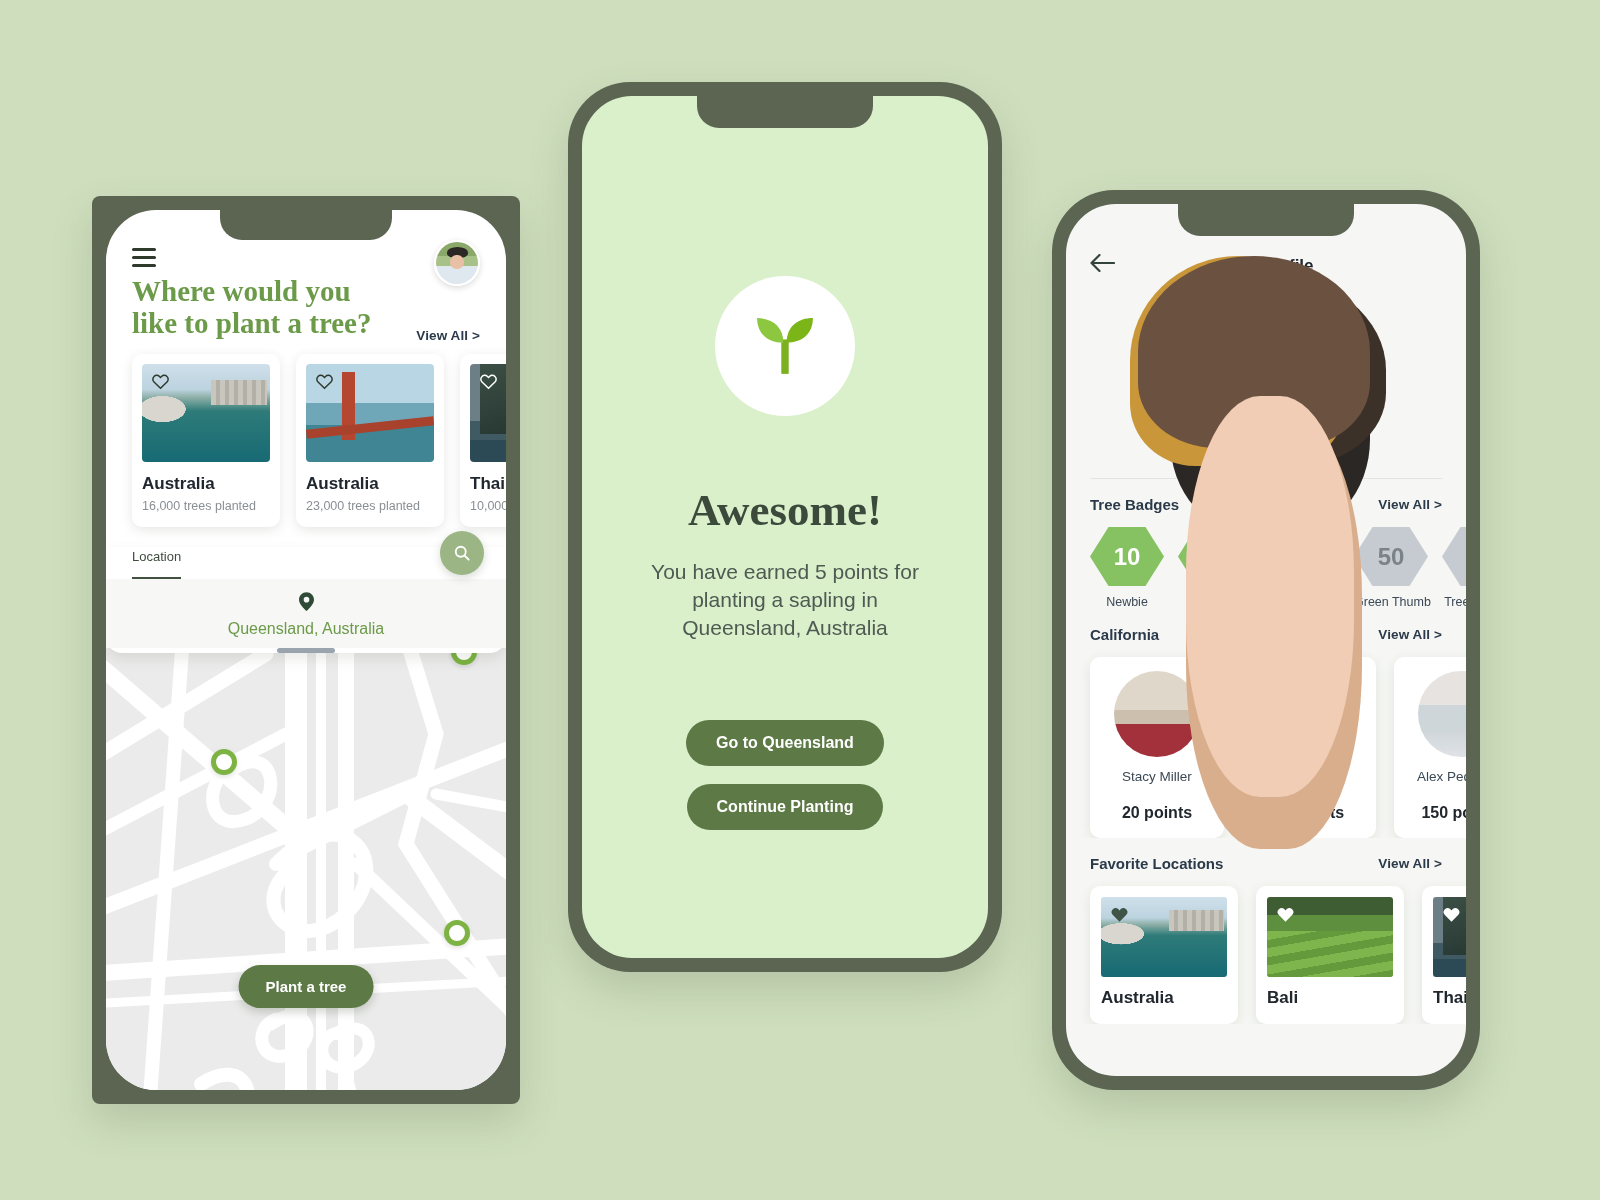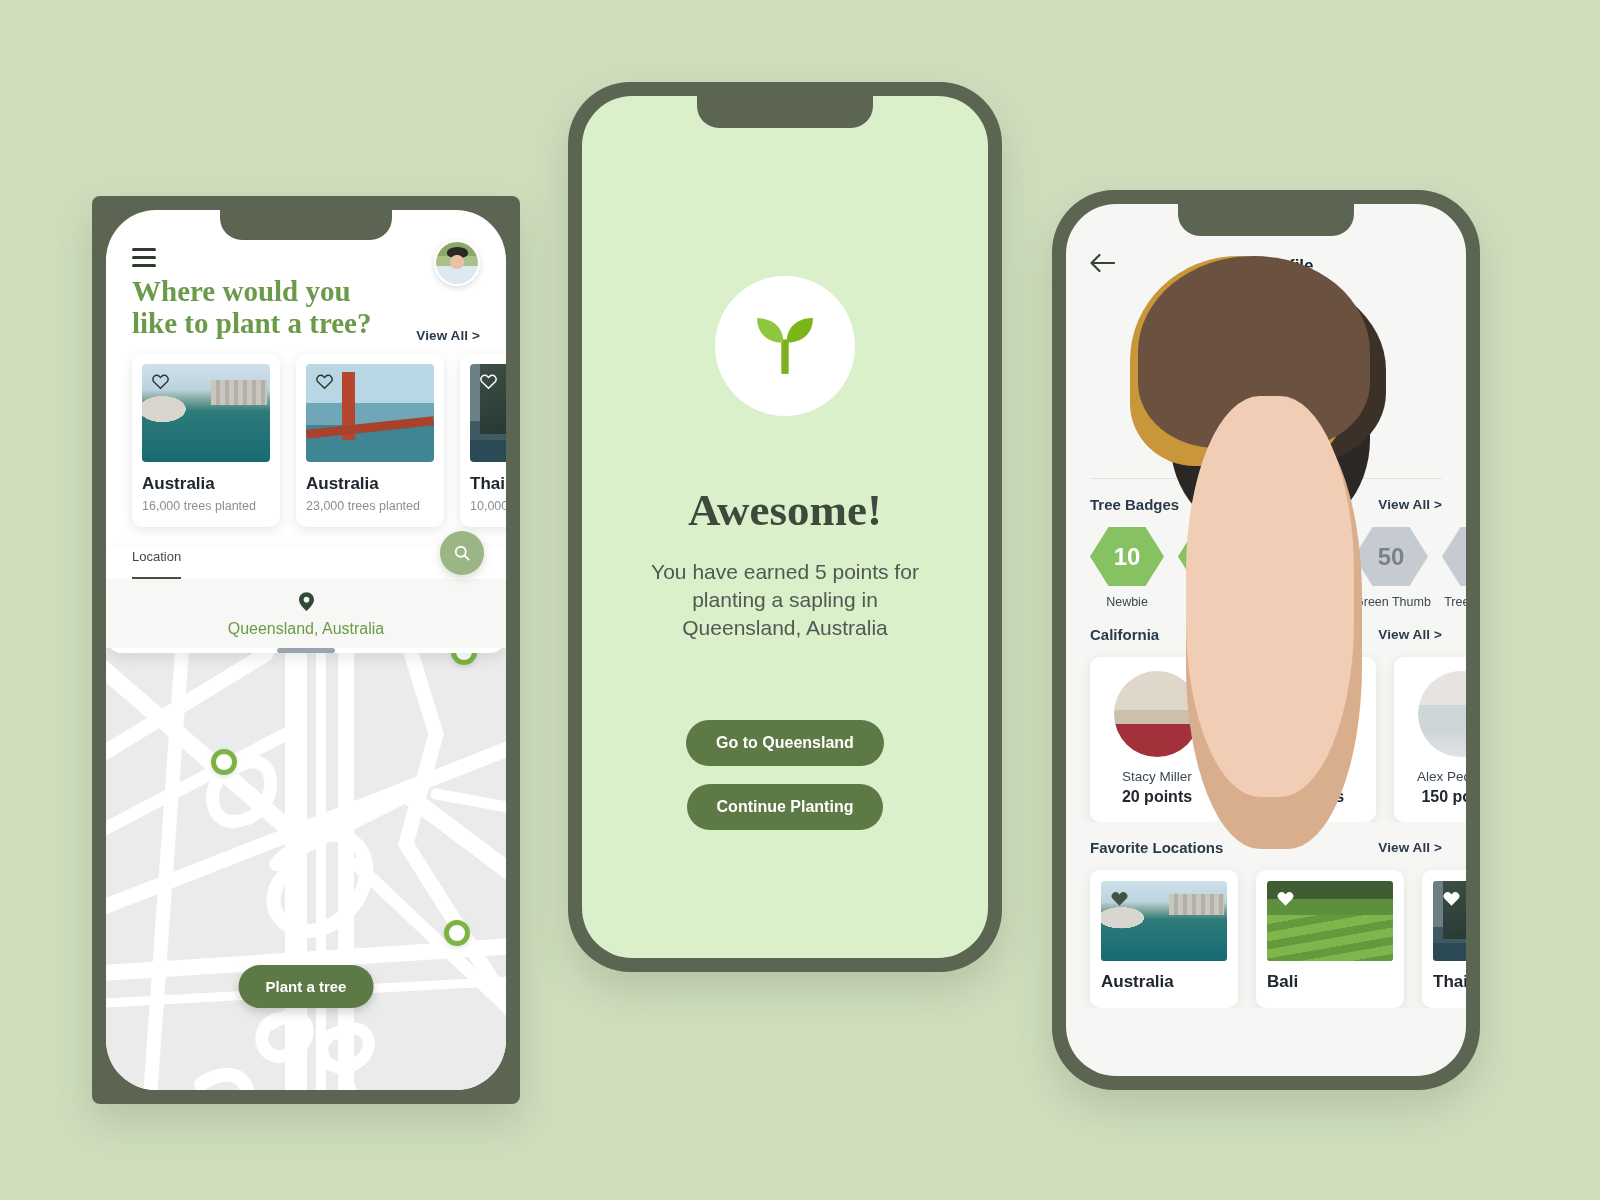--- a/index.html
+++ b/index.html
@@ -222,21 +222,21 @@
 
   .lb-row { display: flex; gap: 18px; padding: 14px 0 0 24px; overflow: hidden; }
   .lb-card {
     flex: 0 0 auto; width: 134px;
     background: #fff; border-radius: 10px;
     box-shadow: 0 3px 12px rgba(40,60,30,.10);
     padding: 14px 10px 16px 10px; text-align: center;
   }
   .lb-av { width: 86px; height: 86px; border-radius: 50%; margin: 0 auto; overflow: hidden; }
   .lb-name { font-size: 13.5px; color: #3b4855; margin-top: 12px; white-space: nowrap; }
-  .lb-pts  { font-size: 16px; font-weight: bold; color: #20272e; margin-top: 4px; white-space: nowrap; }
+  .lb-pts  { font-size: 16px; font-weight: bold; color: #20272e; margin-top: 20px; white-space: nowrap; }
 
   .fav-row { display: flex; gap: 18px; padding: 14px 0 0 24px; overflow: hidden; }
   .fav-card {
     flex: 0 0 auto; width: 148px;
     background: #fff; border-radius: 10px;
     box-shadow: 0 3px 12px rgba(40,60,30,.10);
     padding: 11px 11px 16px 11px;
   }
   .fav-thumb { position: relative; width: 100%; height: 80px; border-radius: 3px; overflow: hidden; }
   .fav-name { font-size: 17px; font-weight: bold; color: #20272e; margin-top: 11px; white-space: nowrap; }

